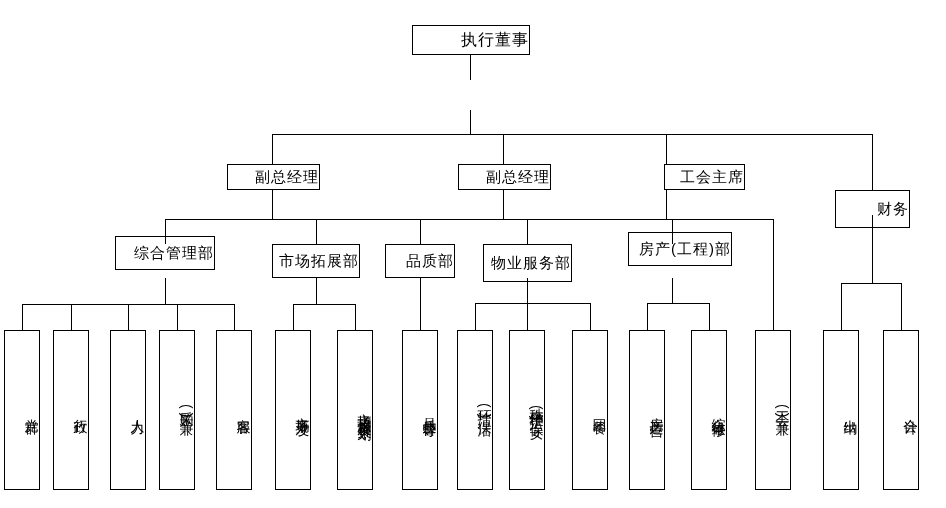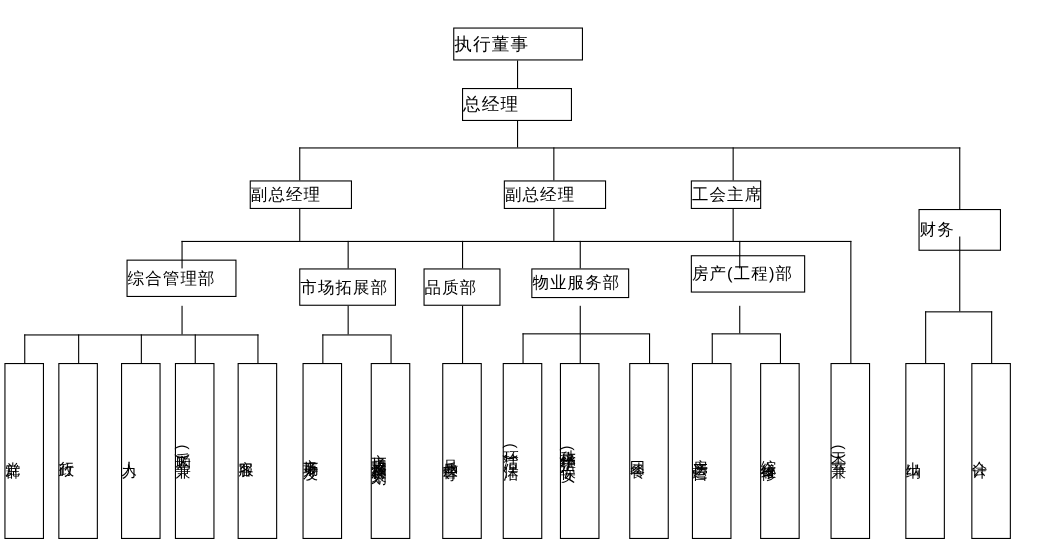--- a/index.html
+++ b/index.html
@@ -16,21 +16,21 @@
     color: #000000;
     overflow: hidden;
   }
   .node {
     position: absolute;
     box-sizing: border-box;
     border: 1px solid #000000;
     background: #ffffff;
     display: flex;
     align-items: center;
-    justify-content: flex-start;
+    justify-content: flex-end;
     text-align: center;
   }
   .node.h { font-size: 15px; letter-spacing: 1px; white-space: nowrap; }
   .node.h.big { font-size: 16px; }
   .node.v {
     font-size: 14px;
     width: 36px;
     top: 330px;
     height: 160px;
   }
@@ -46,47 +46,44 @@
   }
 </style>
 </head>
 <body>
 
 <div id="stage">
 
   <div class="node h big" style="left:412px;top:25px;width:118px;height:30px">
       <span>执行董事</span>
     </div>
-  <div class="node h big" style="left:420px;top:80px;width:100px;height:30px">
-      <span>总经理</span>
-    </div>
 
   <div class="node h" style="left:227px;top:164px;width:93px;height:26px">
       <span>副总经理</span>
     </div>
   <div class="node h" style="left:458px;top:164px;width:93px;height:26px">
       <span>副总经理</span>
     </div>
-  <div class="node h" style="left:628px;top:164px;width:64px;height:26px">
+  <div class="node h" style="left:664px;top:164px;width:81px;height:26px">
       <span>工会主席</span>
     </div>
   <div class="node h" style="left:835px;top:190px;width:75px;height:38px">
       <span>财务</span>
     </div>
 
   <div class="node h" style="left:115px;top:236px;width:100px;height:34px">
       <span>综合管理部</span>
     </div>
   <div class="node h" style="left:272px;top:244px;width:88px;height:34px">
       <span>市场拓展部</span>
     </div>
   <div class="node h" style="left:385px;top:244px;width:70px;height:34px">
       <span>品质部</span>
     </div>
-  <div class="node h" style="left:483px;top:244px;width:89px;height:27px">
+  <div class="node h" style="left:483px;top:244px;width:89px;height:38px">
       <span>物业服务部</span>
     </div>
   <div class="node h" style="left:628px;top:232px;width:104px;height:34px">
       <span>房产(工程)部</span>
     </div>
 
   <div class="node v" style="left:4px">
       <span>党群</span>
     </div>
   <div class="node v" style="left:53px">

